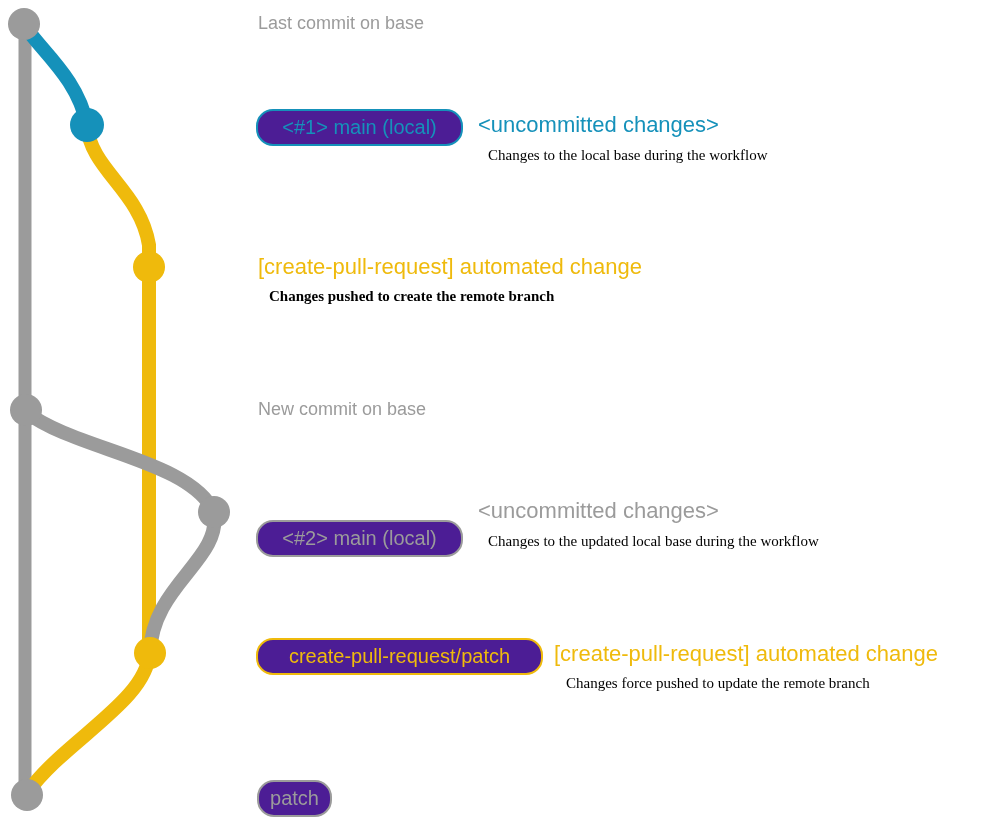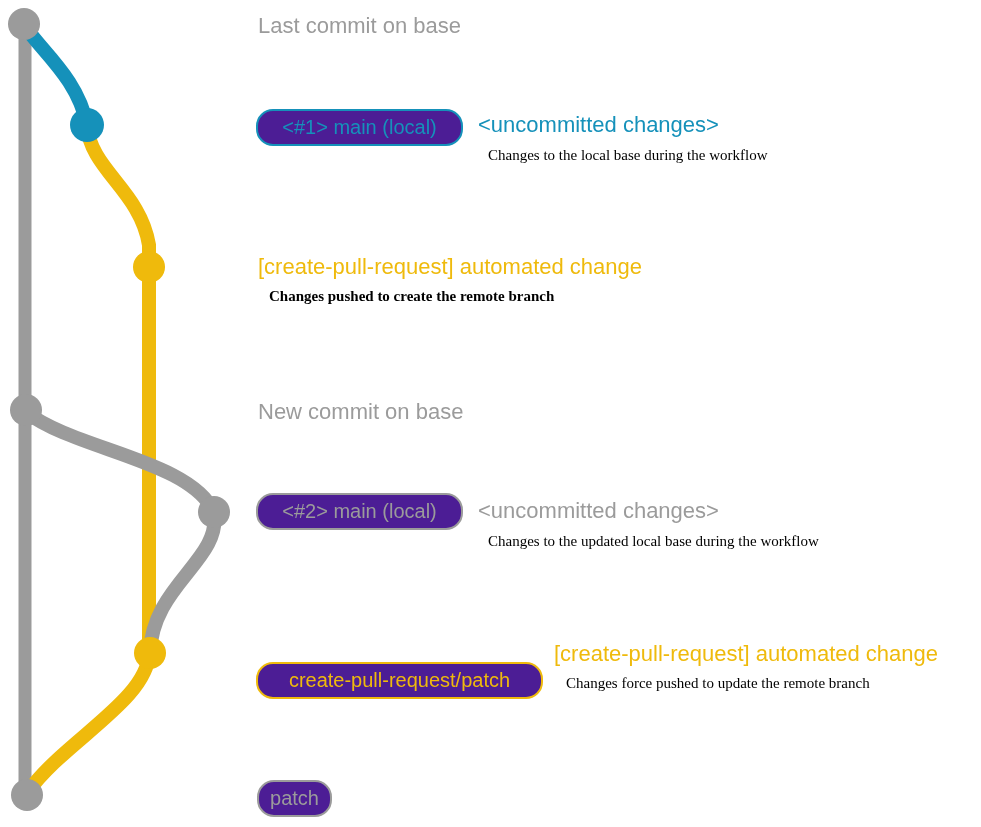--- a/index.html
+++ b/index.html
@@ -11,21 +11,21 @@
     overflow:hidden;
     font-family:"Liberation Sans", sans-serif;
   }
   .graph{
     position:absolute;
     left:0;
     top:0;
   }
   .note{
     position:absolute;
-    font-size:22px;
+    font-size:18px;
     white-space:nowrap;
   }
   .badge{
     position:absolute;
     box-sizing:border-box;
     height:37px;
     border:2px solid;
     border-radius:17px;
     display:flex;
     align-items:center;
@@ -48,24 +48,24 @@
     text-align:center;
   }
   
   .pos-note-last{left:258px;top:13px;}
   .pos-badge-1{left:256px;top:109px;width:207px;}
   .pos-title-1{left:478px;top:112px;}
   .pos-desc-1{left:488px;top:147px;}
   .pos-title-auto1{left:258px;top:254px;}
   .pos-desc-auto1{left:269px;top:288px;font-weight:bold;}
   .pos-note-new{left:258px;top:399px;}
-  .pos-badge-2{left:256px;top:493px;width:207px;}
+  .pos-badge-2{left:256px;top:520px;width:207px;}
   .pos-title-2{left:478px;top:498px;}
   .pos-desc-2{left:488px;top:533px;}
-  .pos-badge-3{left:256px;top:638px;width:287px;margin-top:24px;}
+  .pos-badge-3{left:256px;top:638px;width:287px;}
   .pos-title-auto2{left:554px;top:641px;}
   .pos-desc-auto2{left:566px;top:675px;}
   .pos-badge-4{left:257px;top:780px;width:75px;}
   .pos-title-merge{left:344px;top:785px;}
 </style>
 </head>
 <body>
 
 <div class="page">
 

